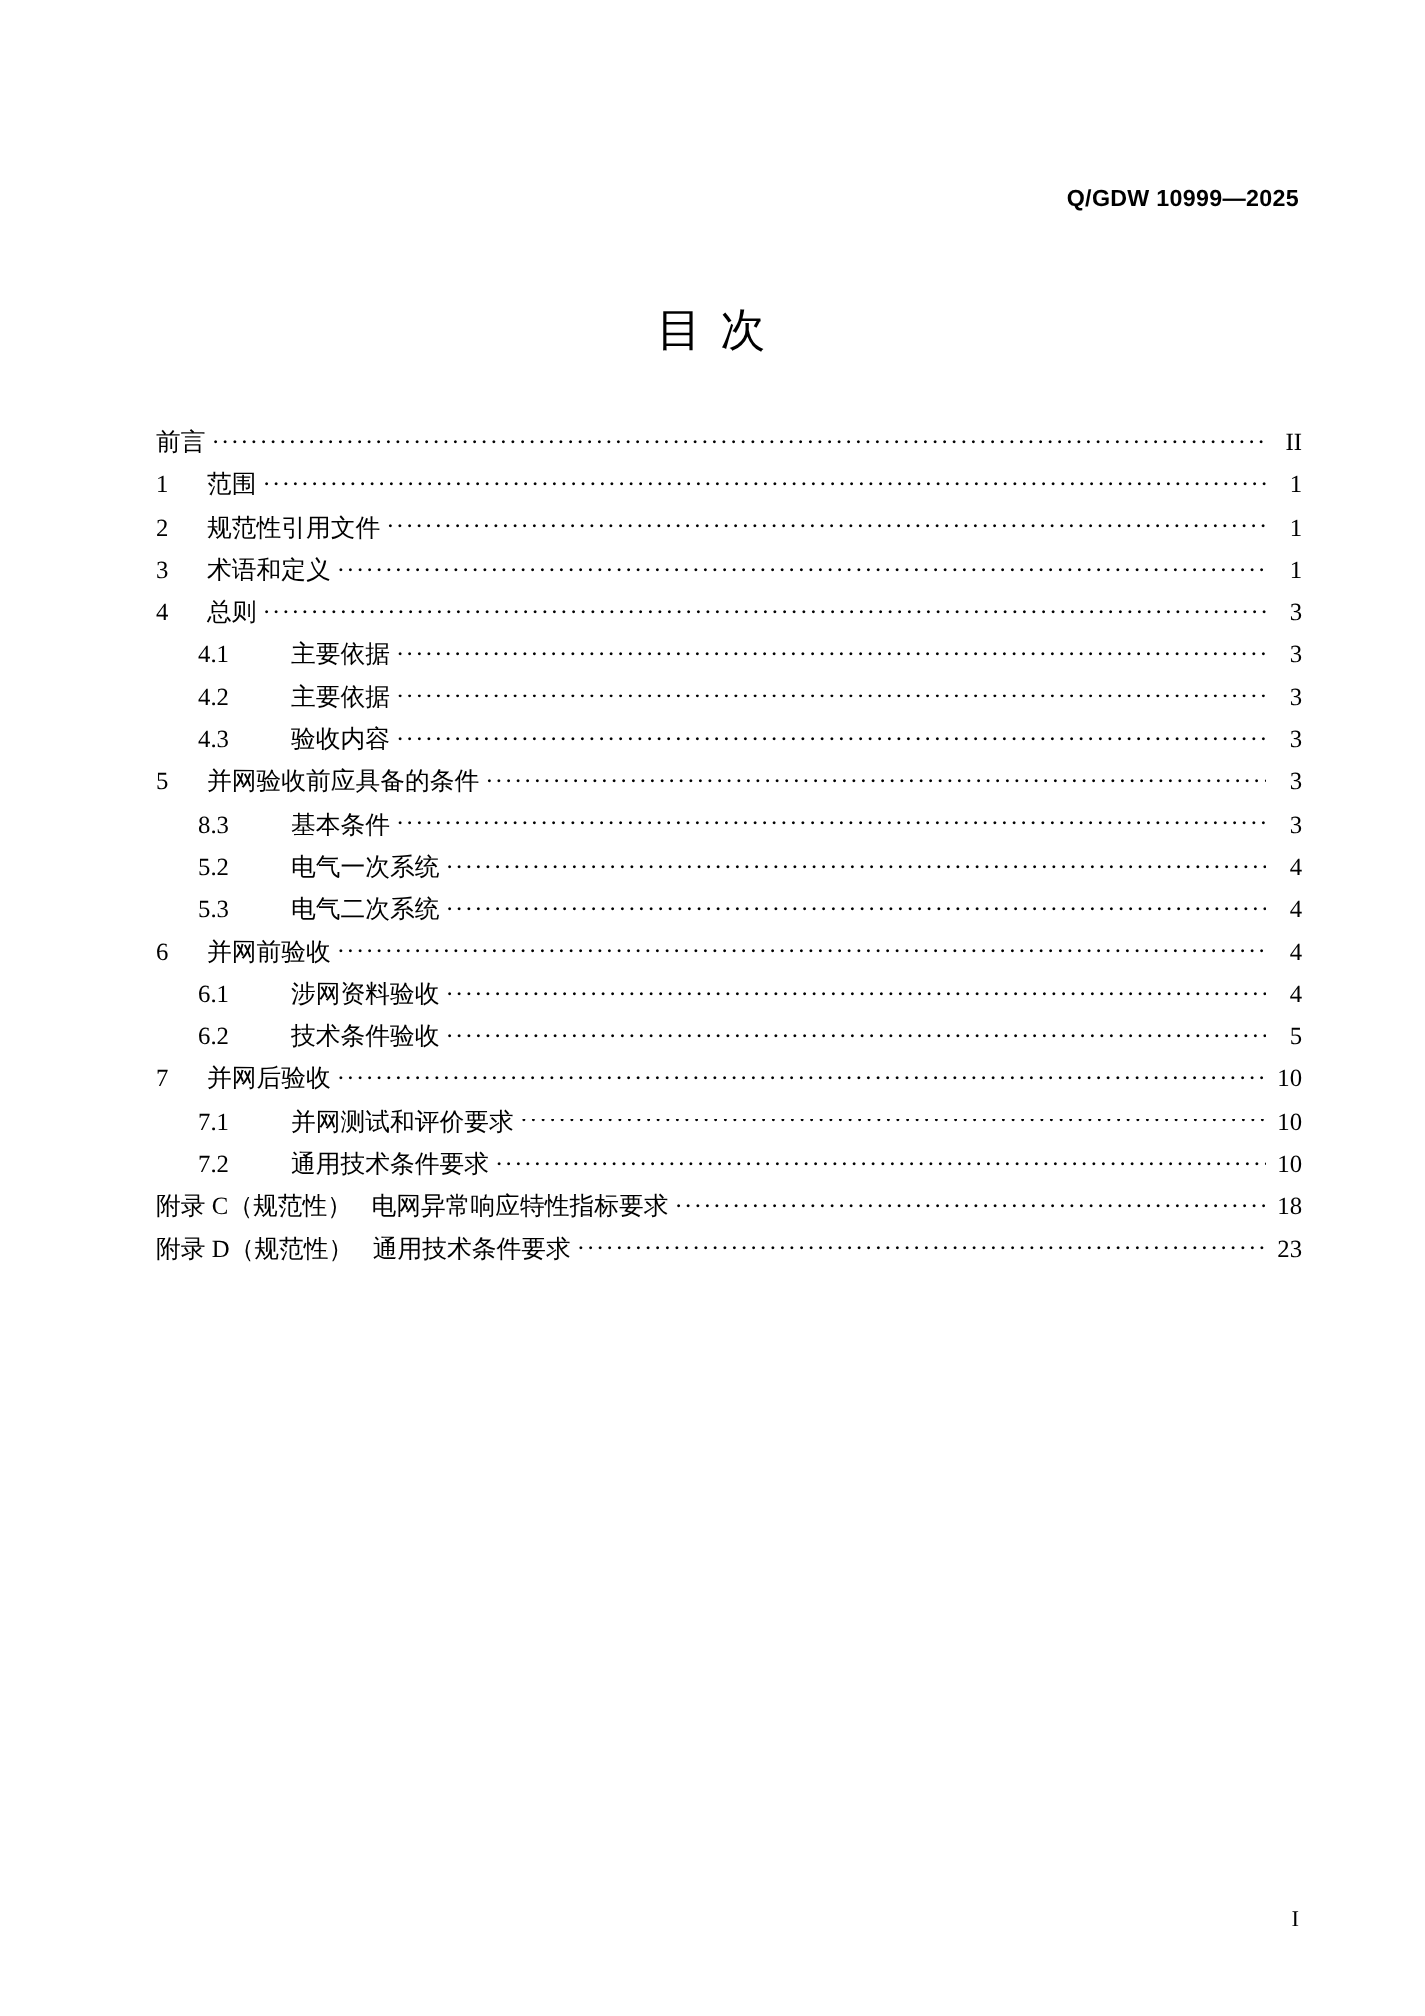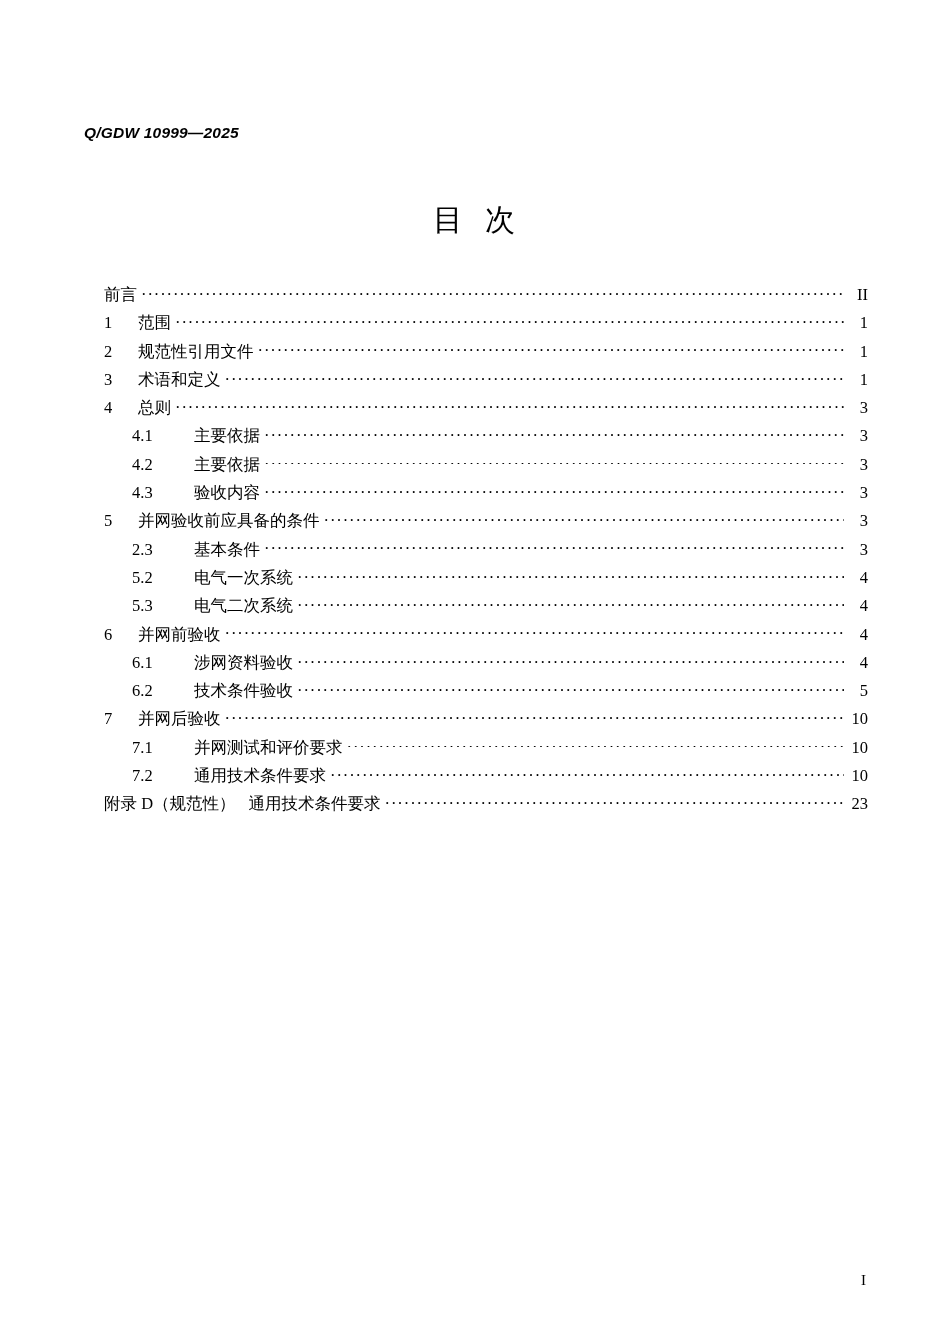--- a/index.html
+++ b/index.html
@@ -17,40 +17,39 @@
     overflow: hidden;
     box-sizing: border-box;
   }
 
   
   .doc-header {
     position: absolute;
     top: 124px;
     left: 84px;
     right: 84px;
-    text-align: left;
+    text-align: right;
     font-family: "Liberation Sans", "DejaVu Sans", sans-serif;
     font-weight: bold;
     font-size: 15.5px;
     letter-spacing: 0.2px;
     white-space: nowrap;
-    font-style: italic;
   }
 
   
   .toc-title {
     position: absolute;
     top: 200px;
     left: 0;
     right: 0;
     text-align: center;
     font-size: 30px;
     font-weight: normal;
     letter-spacing: 2px;
-    font-family: Liberation Mono, monospace;
+    font-family: Liberation Sans, sans-serif;
   }
 
   
   .toc {
     position: absolute;
     top: 281px;
     left: 104px;
     width: 764px;
   }
 
@@ -174,21 +173,21 @@
         <span class="leader"></span>
         <span class="pageno">3</span>
       </div>
       <div class="toc-row lvl1">
         <span class="num">5</span>
         <span class="label">并网验收前应具备的条件</span>
         <span class="leader"></span>
         <span class="pageno">3</span>
       </div>
       <div class="toc-row lvl2">
-        <span class="num">2.3</span>
+        <span class="num">8.3</span>
         <span class="label">基本条件</span>
         <span class="leader"></span>
         <span class="pageno">3</span>
       </div>
       <div class="toc-row lvl2">
         <span class="num">5.2</span>
         <span class="label">电气一次系统</span>
         <span class="leader"></span>
         <span class="pageno">4</span>
       </div>
@@ -226,20 +225,26 @@
         <span class="num">7.1</span>
         <span class="label">并网测试和评价要求</span>
         <span class="leader"></span>
         <span class="pageno">10</span>
       </div>
       <div class="toc-row lvl2">
         <span class="num">7.2</span>
         <span class="label">通用技术条件要求</span>
         <span class="leader"></span>
         <span class="pageno">10</span>
+      </div>
+      <div class="toc-row lvl0">
+        <span class="label appx-tag">附录 C（规范性）</span>
+        <span class="label">电网异常响应特性指标要求</span>
+        <span class="leader"></span>
+        <span class="pageno">18</span>
       </div>
       <div class="toc-row lvl0">
         <span class="label appx-tag">附录 D（规范性）</span>
         <span class="label">通用技术条件要求</span>
         <span class="leader"></span>
         <span class="pageno">23</span>
       </div>
     </div>
 
   <div class="doc-footer">I</div>

